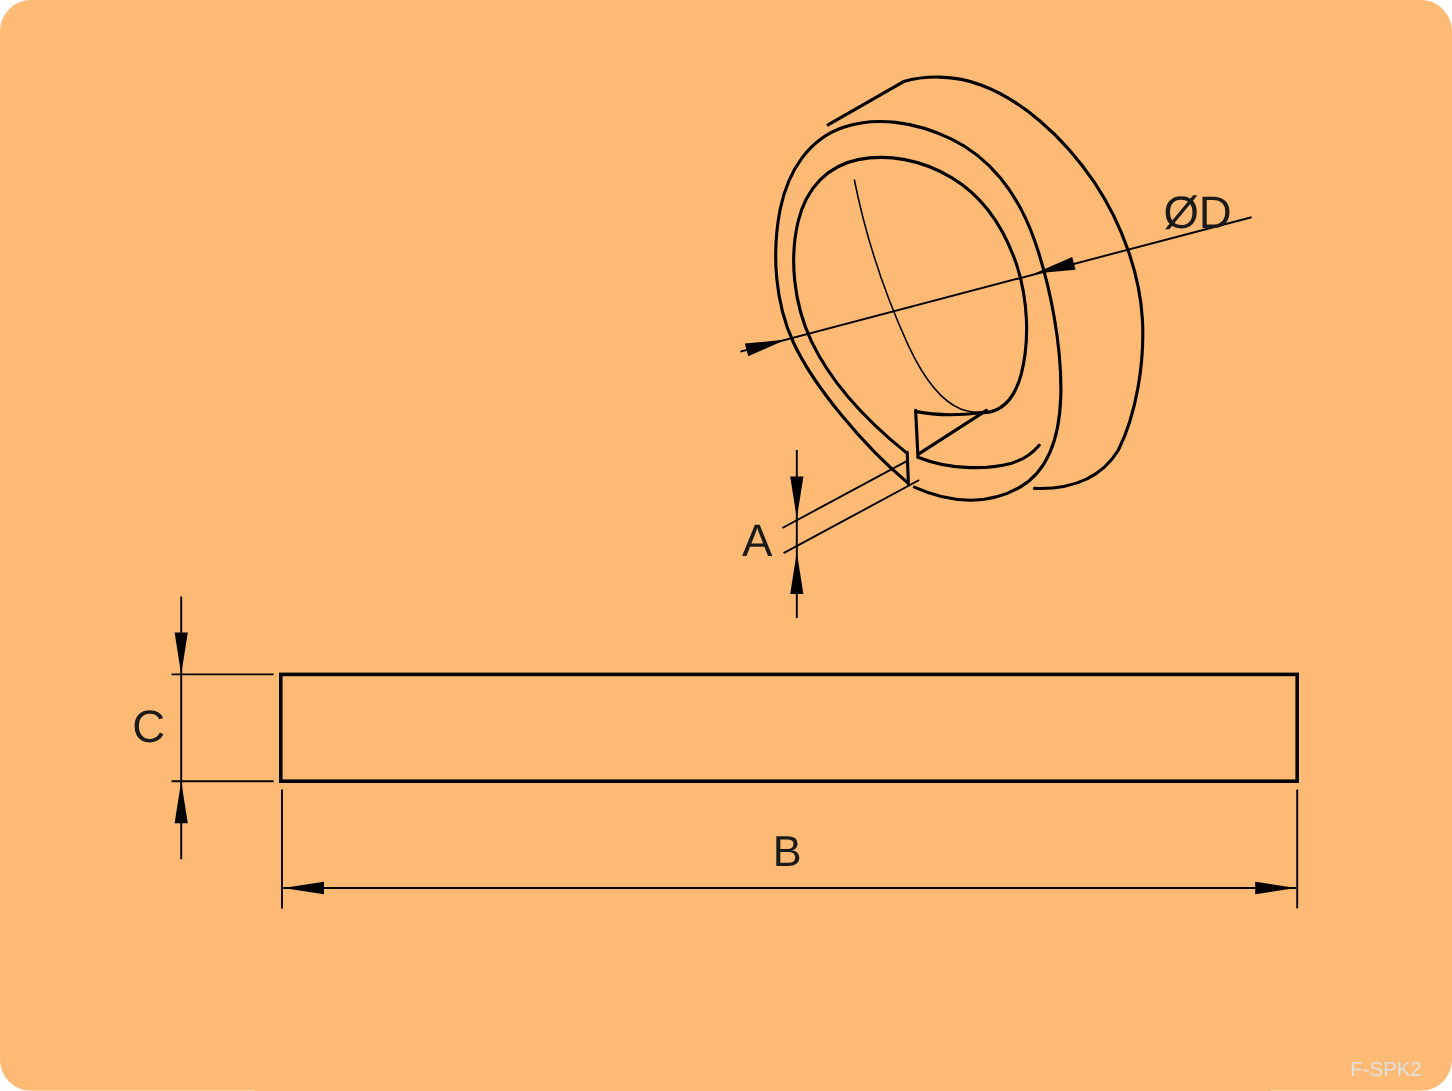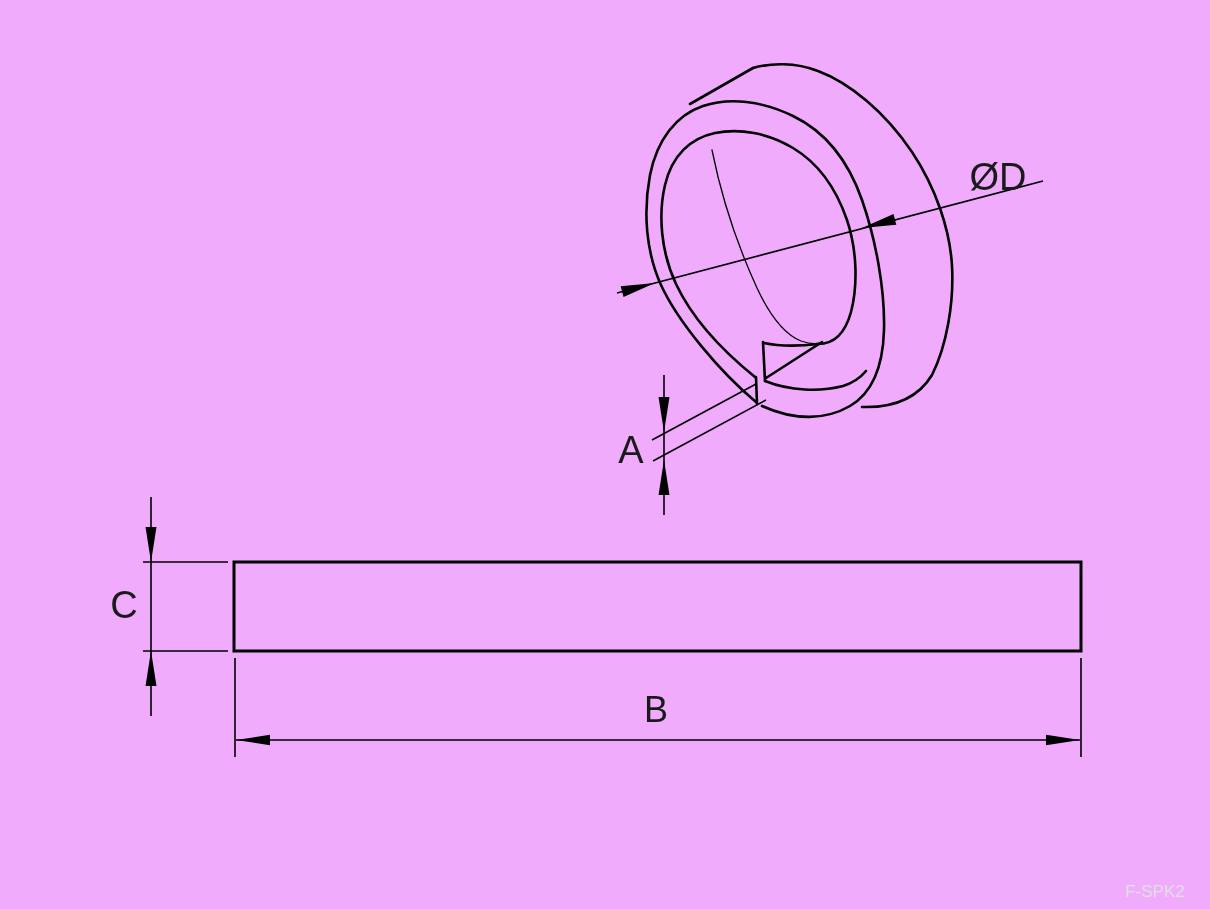--- a/index.html
+++ b/index.html
@@ -8,21 +8,22 @@
     background: #ffffff;
     width: 1210px;
     height: 909px;
     overflow: hidden;
     font-family: "Liberation Sans", sans-serif;
   }
   .sheet {
     position: relative;
     width: 1210px;
     height: 909px;
-    background: #f0abfc;
+    background: #fdba74;
+    border-radius: 26px;
   }
   svg { display: block; }
   .thick { stroke: #000000; stroke-width: 2.6; fill: none; stroke-linecap: round; }
   .thin  { stroke: #000000; stroke-width: 1.3; fill: none; stroke-linecap: round; }
   .dim   { stroke: #000000; stroke-width: 1.6; fill: none; stroke-linecap: butt; }
   .arrow { fill: #000000; stroke: none; }
   .dim-label {
     font-family: "Liberation Sans", sans-serif;
     font-weight: 400;
     fill: #1a1a1a;

